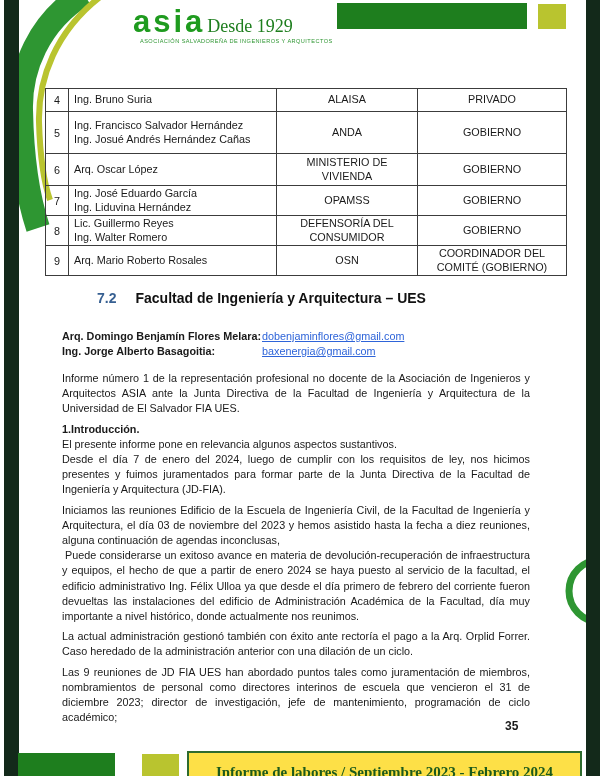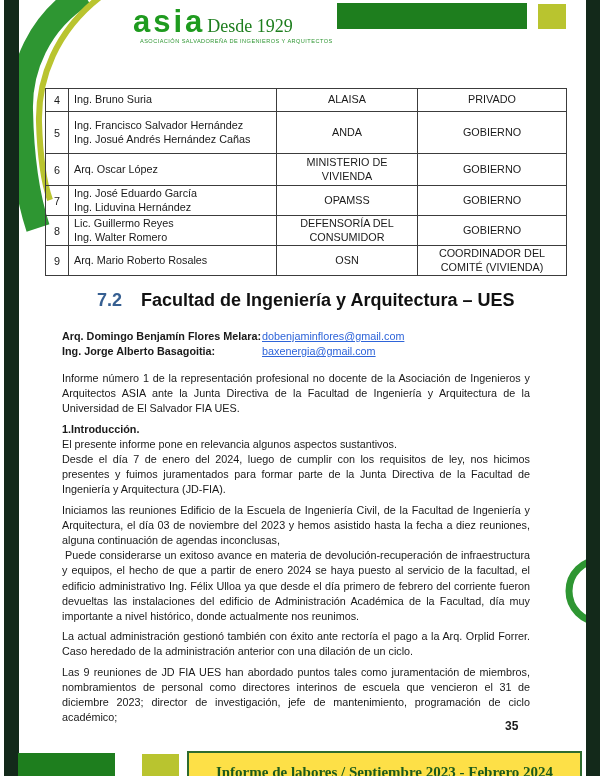--- a/index.html
+++ b/index.html
@@ -32,21 +32,21 @@
   .committee-table td.c-org{width:130px;text-align:center;line-height:13.5px;}
   .committee-table td.c-sector{width:138px;text-align:center;line-height:13.5px;}
   .committee-table .name-line{line-height:13.5px;}
   .committee-table tr:nth-child(1){height:23px;}
   .committee-table tr:nth-child(2){height:42px;}
   .committee-table tr:nth-child(3){height:32px;}
   .committee-table tr:nth-child(4){height:28px;}
   .committee-table tr:nth-child(5){height:30px;}
   .committee-table tr:nth-child(6){height:28px;}
   
-  .section-heading{position:absolute;left:97px;top:290px;z-index:3;display:flex;font-weight:bold;font-size:18px;text-align:right;}
+  .section-heading{position:absolute;left:97px;top:290px;z-index:3;display:flex;font-weight:bold;font-size:14px;text-align:right;}
   .section-number{color:var(--heading-blue);margin-right:19px;}
   .section-title{color:#111;}
   .contacts{position:absolute;left:62px;top:329px;z-index:3;font-size:10.8px;line-height:15px;}
   .contact-name{font-weight:bold;display:inline-block;min-width:200px;}
   .contact-email{color:var(--link-blue);text-decoration:underline;}
   
   .body-text{position:absolute;left:62px;top:371px;width:468px;z-index:3;font-size:10.8px;line-height:15.2px;}
   .body-text p{margin:0 0 5px 0;text-align:justify;}
   .body-text .no-gap{margin-bottom:0;}
   .intro-heading{font-weight:bold;margin:0;}
@@ -133,21 +133,21 @@
           </td>
           <td class="c-org">DEFENSORÍA DEL CONSUMIDOR</td>
           <td class="c-sector">GOBIERNO</td>
         </tr>
         <tr>
           <td class="c-num">9</td>
           <td class="c-names">
             <div class="name-line">Arq. Mario Roberto Rosales</div>
           </td>
           <td class="c-org">OSN</td>
-          <td class="c-sector">COORDINADOR DEL COMITÉ (VIVIENDA)</td>
+          <td class="c-sector">COORDINADOR DEL COMITÉ (GOBIERNO)</td>
         </tr>
       </tbody>
   </table>
 
   <div class="section-heading">
     <span class="section-number">7.2</span>
     <span class="section-title">Facultad de Ingeniería y Arquitectura – UES</span>
   </div>
 
   <div class="contacts">

